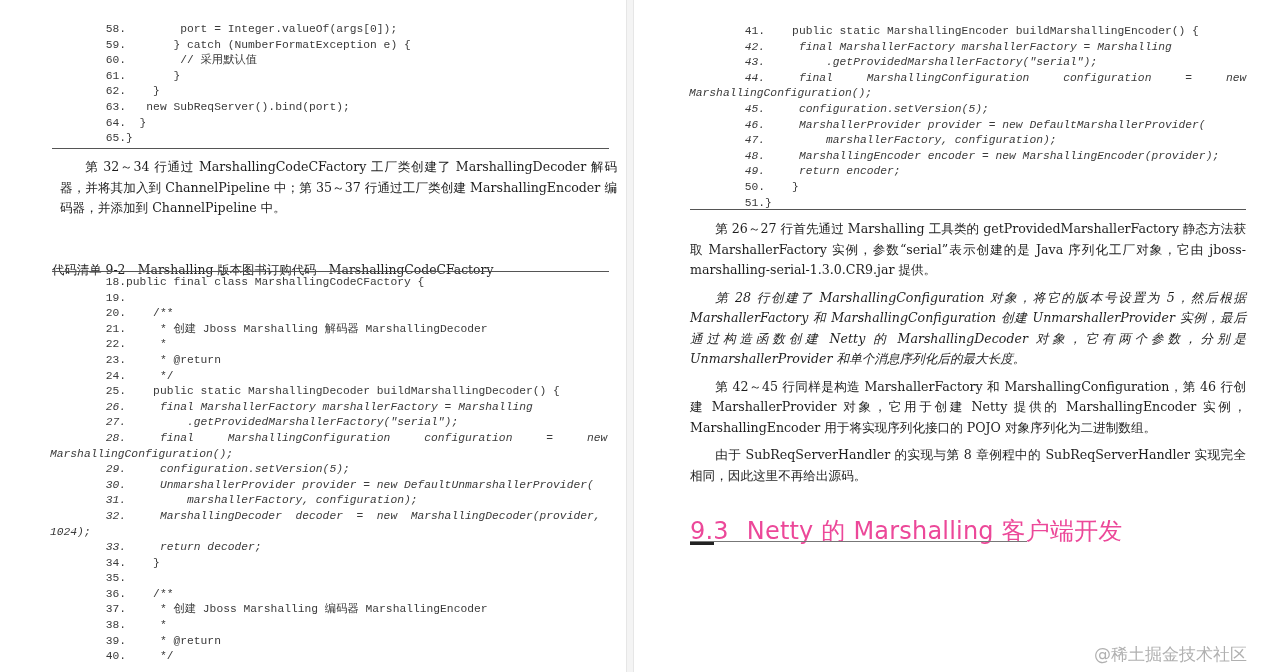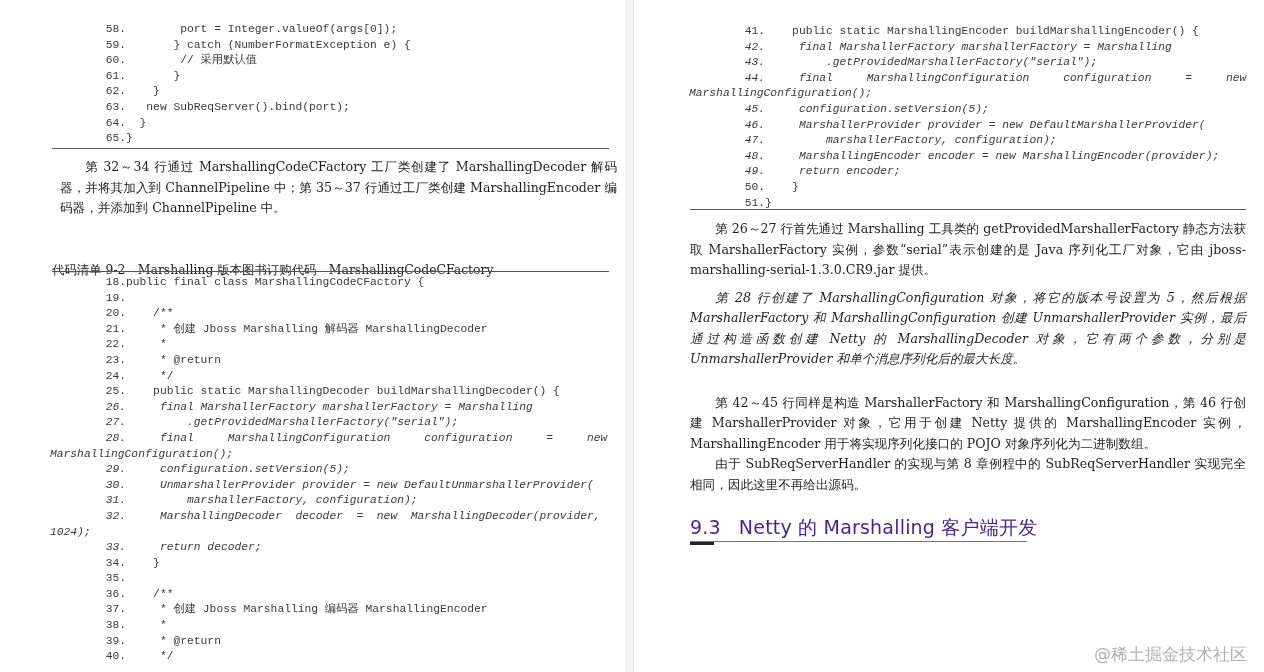--- a/index.html
+++ b/index.html
@@ -16,21 +16,21 @@
     .code { position: absolute; font-family: "Liberation Mono", "DejaVu Sans Mono", monospace; font-size: 11.3px; color: #3a3a3a; white-space: pre; }
     .code .ln { display: block; height: 15.6px; line-height: 15.6px; }
     .code .it { font-style: italic; }
     .code .num { display: inline-block; width: 46px; text-align: right; }
     .rule { position: absolute; height: 1px; background: #555; }
 
     .para { position: absolute; font-size: 12.6px; line-height: 20.5px; color: #1e1e1e; text-align: justify; }
     .para p { margin: 0; text-indent: 2em; }
     .caption { position: absolute; font-size: 12.4px; color: #1e1e1e; }
 
-    .section-title { position: absolute; font-family: "DejaVu Sans", "Liberation Sans", sans-serif; font-size: 19px; color: #4c1d95; letter-spacing: 0.2px; }
+    .section-title { position: absolute; font-family: "DejaVu Sans", "Liberation Sans", sans-serif; font-size: 24px; color: #ec4899; letter-spacing: 0.2px; }
     .section-title .sec-num { margin-right: 18px; }
     .sec-bar { position: absolute; height: 4px; background: #222; }
 
     .watermark { position: absolute; right: 17px; bottom: 6px; font-family: "DejaVu Sans", "Liberation Sans", sans-serif; font-size: 17px; color: rgba(150,150,150,0.75); }
   </style>
 </head>
 <body>
 
 <div class="page page-left">
   <div class="code" id="left-code-top" style="left:80px; top:22px;"><span class="ln"><span class="num">58.</span>        port = Integer.valueOf(args[0]);</span><span class="ln"><span class="num">59.</span>       } catch (NumberFormatException e) {</span><span class="ln"><span class="num">60.</span>        // 采用默认值</span><span class="ln"><span class="num">61.</span>       }</span><span class="ln"><span class="num">62.</span>    }</span><span class="ln"><span class="num">63.</span>   new SubReqServer().bind(port);</span><span class="ln"><span class="num">64.</span>  }</span><span class="ln"><span class="num">65.</span>}</span></div>
@@ -48,22 +48,22 @@
 
 <div class="gutter"></div>
 
 <div class="page page-right">
   <div class="code" id="right-code-top" style="left:85px; top:24px;"><span class="ln"><span class="num">41.</span>    public static MarshallingEncoder buildMarshallingEncoder() {</span><span class="ln it"><span class="num">42.</span>     final MarshallerFactory marshallerFactory = Marshalling</span><span class="ln it"><span class="num">43.</span>         .getProvidedMarshallerFactory("serial");</span><span class="ln it"><span class="num">44.</span>     final     MarshallingConfiguration     configuration     =     new</span><span class="ln it" style="margin-left: -30px;">MarshallingConfiguration();</span><span class="ln it"><span class="num">45.</span>     configuration.setVersion(5);</span><span class="ln it"><span class="num">46.</span>     MarshallerProvider provider = new DefaultMarshallerProvider(</span><span class="ln it"><span class="num">47.</span>         marshallerFactory, configuration);</span><span class="ln it"><span class="num">48.</span>     MarshallingEncoder encoder = new MarshallingEncoder(provider);</span><span class="ln it"><span class="num">49.</span>     return encoder;</span><span class="ln"><span class="num">50.</span>    }</span><span class="ln"><span class="num">51.</span>}</span></div>
   <div class="rule" style="left:56px; top:209px; width:556px;"></div>
 
   <div class="para" style="left:56px; top:219px; width:556px;">
     <p>第 26～27 行首先通过 Marshalling 工具类的 getProvidedMarshallerFactory 静态方法获取 MarshallerFactory 实例，参数“serial”表示创建的是 Java 序列化工厂对象，它由 jboss-marshalling-serial-1.3.0.CR9.jar 提供。</p>
     <p style="margin-top:7px;font-style:italic;">第 28 行创建了 MarshallingConfiguration 对象，将它的版本号设置为 5，然后根据 MarshallerFactory 和 MarshallingConfiguration 创建 UnmarshallerProvider 实例，最后通过构造函数创建 Netty 的 MarshallingDecoder 对象，它有两个参数，分别是 UnmarshallerProvider 和单个消息序列化后的最大长度。</p>
-    <p style="margin-top:23px;">第 42～45 行同样是构造 MarshallerFactory 和 MarshallingConfiguration，第 46 行创建 MarshallerProvider 对象，它用于创建 Netty 提供的 MarshallingEncoder 实例，MarshallingEncoder 用于将实现序列化接口的 POJO 对象序列化为二进制数组。</p>
-    <p style="">由于 SubReqServerHandler 的实现与第 8 章例程中的 SubReqServerHandler 实现完全相同，因此这里不再给出源码。</p>
+    <p style="margin-top:7px;">第 42～45 行同样是构造 MarshallerFactory 和 MarshallingConfiguration，第 46 行创建 MarshallerProvider 对象，它用于创建 Netty 提供的 MarshallingEncoder 实例，MarshallingEncoder 用于将实现序列化接口的 POJO 对象序列化为二进制数组。</p>
+    <p style="margin-top:7px;">由于 SubReqServerHandler 的实现与第 8 章例程中的 SubReqServerHandler 实现完全相同，因此这里不再给出源码。</p>
   </div>
 
   <div class="section-title" style="left:56px; top:515px;">
     <span class="sec-num">9.3</span><span>Netty 的 Marshalling 客户端开发</span>
   </div>
   <div class="sec-bar" style="left:56px; top:541px; width:24px;"></div>
   <div class="rule" style="left:56px; top:541px; width:337px; background:#777;"></div>
 
 </div>
 

